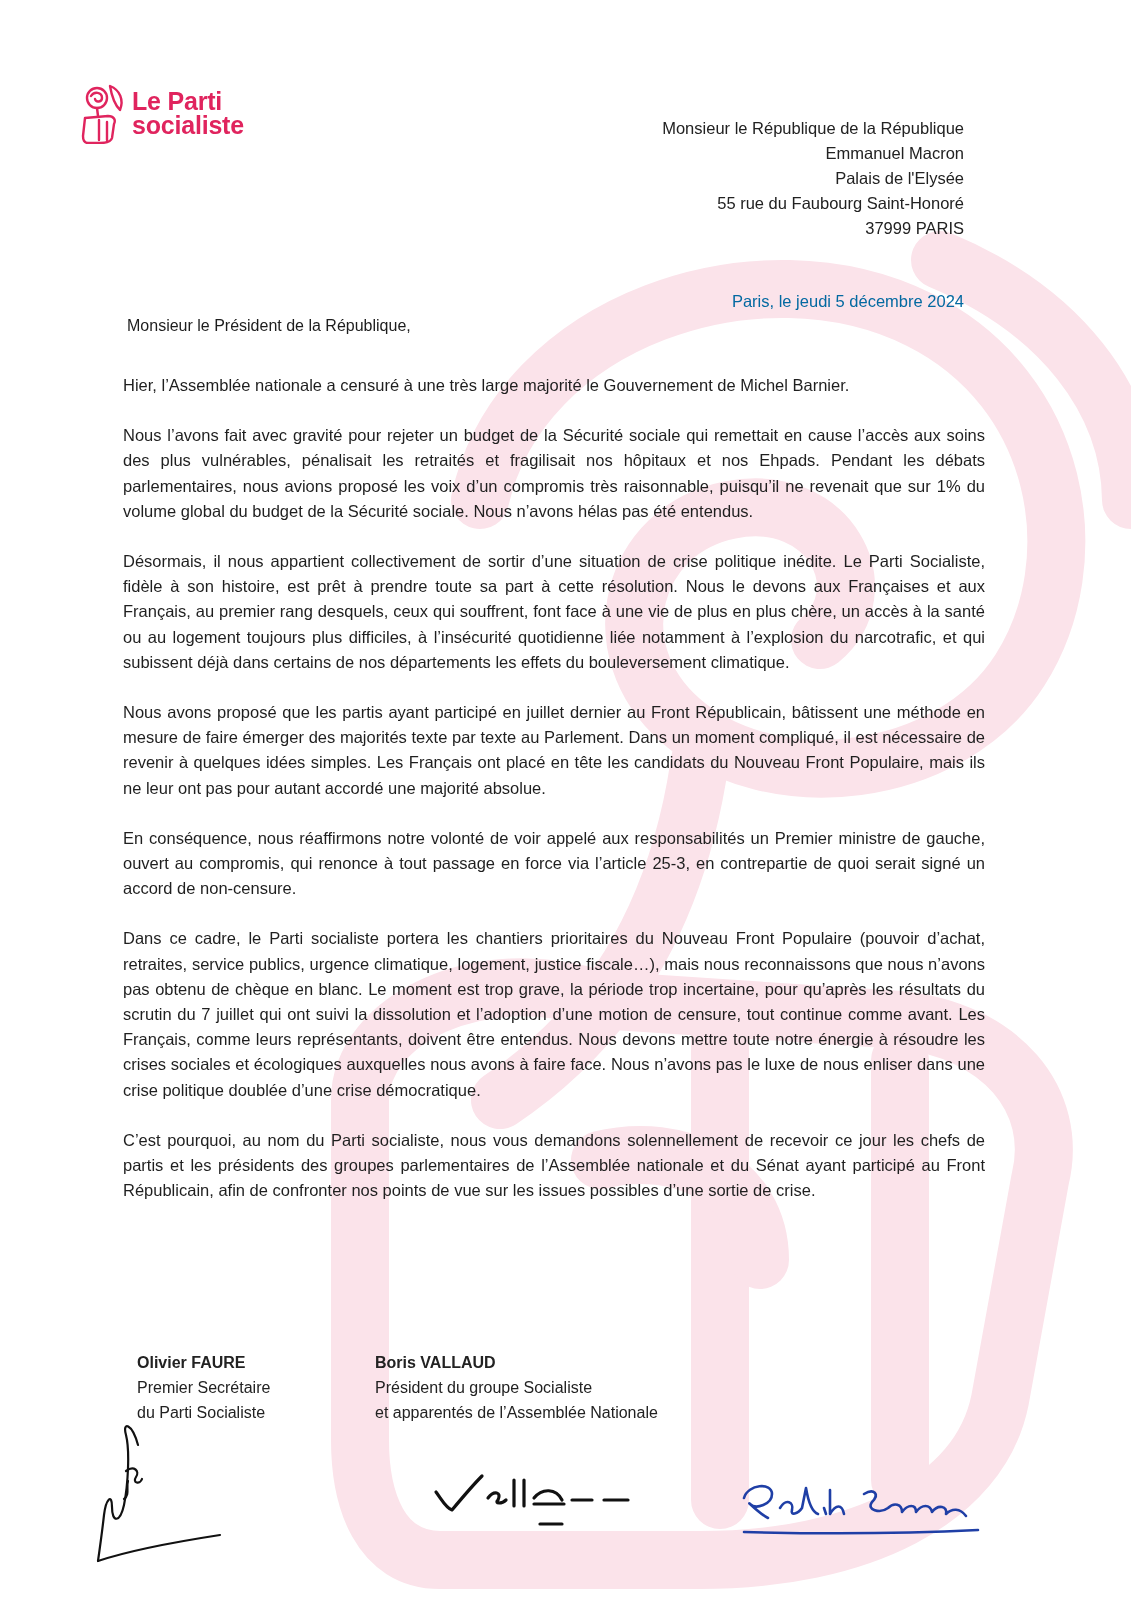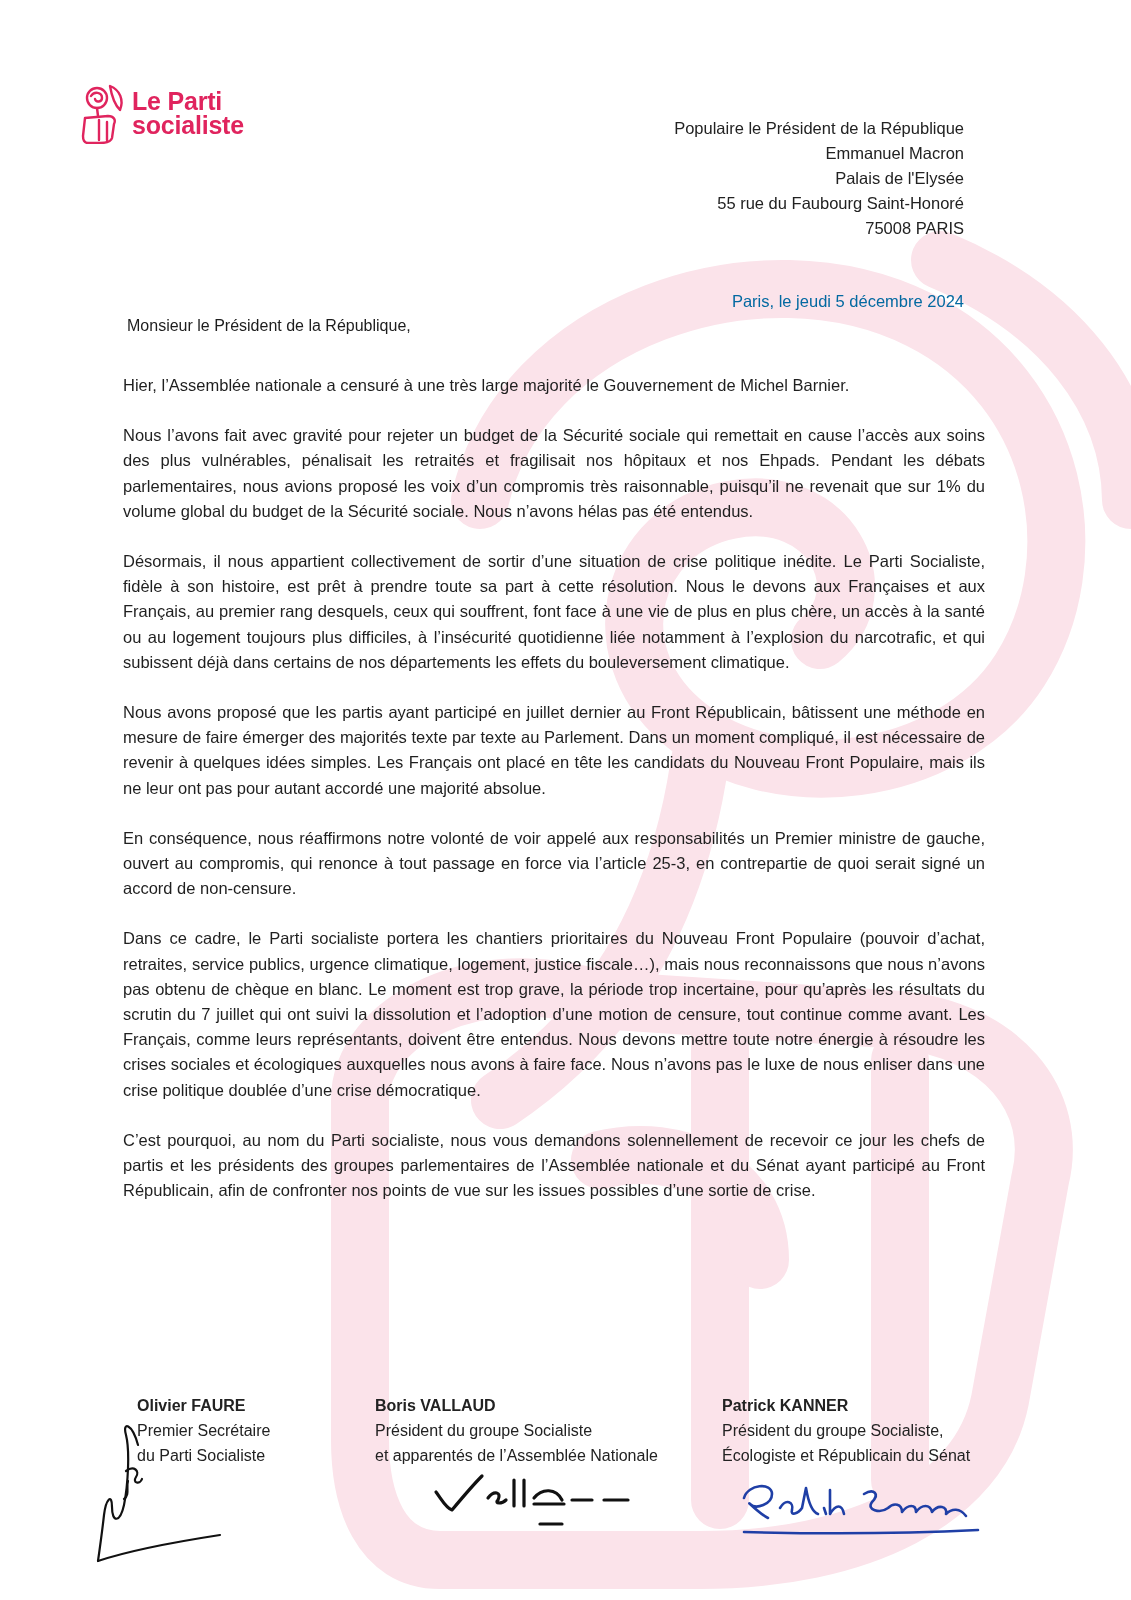--- a/index.html
+++ b/index.html
@@ -15,21 +15,21 @@
 
   .recipient { position: absolute; right: 167px; top: 116px; text-align: right; font-size: 16.5px; line-height: 25px; color: #222; }
   .recipient div { white-space: nowrap; }
   .date { position: absolute; right: 167px; top: 292px; font-size: 16.5px; color: #0369a1; white-space: nowrap; }
 
   .salutation { position: absolute; left: 127px; top: 317px; font-size: 16px; white-space: nowrap; }
 
   .body { position: absolute; left: 123px; top: 365px; width: 862px; font-size: 16.5px; line-height: 25.2px; color: #1f1f1f; }
   .body p { margin: 8px 0 25px 0; text-align: justify; }
 
-  .sig { position: absolute; top: 1393px; font-size: 16px; line-height: 25px; color: #222; }
+  .sig { position: absolute; top: 1350px; font-size: 16px; line-height: 25px; color: #222; }
   .sig .name { font-weight: bold; }
   .sig div { white-space: nowrap; }
   .sig1 { left: 137px; }
   .sig2 { left: 375px; }
   .sig3 { left: 722px; }
   .sigdraw { position: absolute; z-index: 2; }
 </style>
 </head>
 <body>
 
@@ -53,25 +53,25 @@
       <path d="M5 36 L 28 34 C 34 34, 36 38, 34 42 L 32 56 C 31 60, 26 61, 20 61 L 8 61 C 4 61, 3 58, 3 54 Z"></path>
       <path d="M19 38 L 19 58 M 27 40 L 27 58"></path>
     </svg>
     <div class="logo-text">
       <div>Le Parti</div>
       <div>socialiste</div>
     </div>
   </div>
 
   <div class="recipient">
-    <div>Populaire le Président de la République</div>
+    <div>Monsieur le République de la République</div>
     <div>Emmanuel Macron</div>
     <div>Palais de l'Elysée</div>
     <div>55 rue du Faubourg Saint-Honoré</div>
-    <div>75008 PARIS</div>
+    <div>37999 PARIS</div>
   </div>
 
   <div class="date">Paris, le jeudi 5 décembre 2024</div>
 
   <div class="salutation">Monsieur le Président de la République,</div>
 
   <div class="body">
     <p>Hier, l’Assemblée nationale a censuré à une très large majorité le Gouvernement de Michel Barnier.</p>
     <p>Nous l’avons fait avec gravité pour rejeter un budget de la Sécurité sociale qui remettait en cause l’accès aux soins des plus vulnérables, pénalisait les retraités et fragilisait nos hôpitaux et nos Ehpads. Pendant les débats parlementaires, nous avions proposé les voix d’un compromis très raisonnable, puisqu’il ne revenait que sur 1% du volume global du budget de la Sécurité sociale. Nous n’avons hélas pas été entendus.</p>
     <p>Désormais, il nous appartient collectivement de sortir d’une situation de crise politique inédite. Le Parti Socialiste, fidèle à son histoire, est prêt à prendre toute sa part à cette résolution. Nous le devons aux Françaises et aux Français, au premier rang desquels, ceux qui souffrent, font face à une vie de plus en plus chère, un accès à la santé ou au logement toujours plus difficiles, à l’insécurité quotidienne liée notamment à l’explosion du narcotrafic, et qui subissent déjà dans certains de nos départements les effets du bouleversement climatique.</p>
@@ -83,25 +83,20 @@
 
   <div class="sig sig1">
     <div class="name">Olivier FAURE</div>
     <div>Premier Secrétaire</div>
     <div>du Parti Socialiste</div>
   </div>
   <div class="sig sig2">
     <div class="name">Boris VALLAUD</div>
     <div>Président du groupe Socialiste</div>
     <div>et apparentés de l’Assemblée Nationale</div>
-  </div>
-  <div class="sig sig3">
-    <div class="name">Patrick KANNER</div>
-    <div>Président du groupe Socialiste,</div>
-    <div>Écologiste et Républicain du Sénat</div>
   </div>
 
   <svg class="sigdraw" style="left:88px; top:1415px;" width="150" height="150" fill="none" stroke="#111" stroke-width="2.2" stroke-linecap="round" stroke-linejoin="round">
     <path d="M50 30 C 44 8, 34 6, 38 20 C 42 36, 40 70, 36 90 C 32 108, 24 108, 24 92 C 24 78, 18 84, 16 100 C 14 118, 12 132, 10 146"></path>
     <path d="M38 56 C 46 50, 52 56, 48 62 C 44 68, 52 70, 54 64"></path>
     <path d="M40 66 C 38 72, 42 80, 36 84"></path>
     <path d="M10 146 C 40 136, 80 128, 132 120"></path>
   </svg>
 
   <svg class="sigdraw" style="left:432px; top:1470px;" width="230" height="70" fill="none" stroke="#111" stroke-width="3.2" stroke-linecap="round" stroke-linejoin="round">

